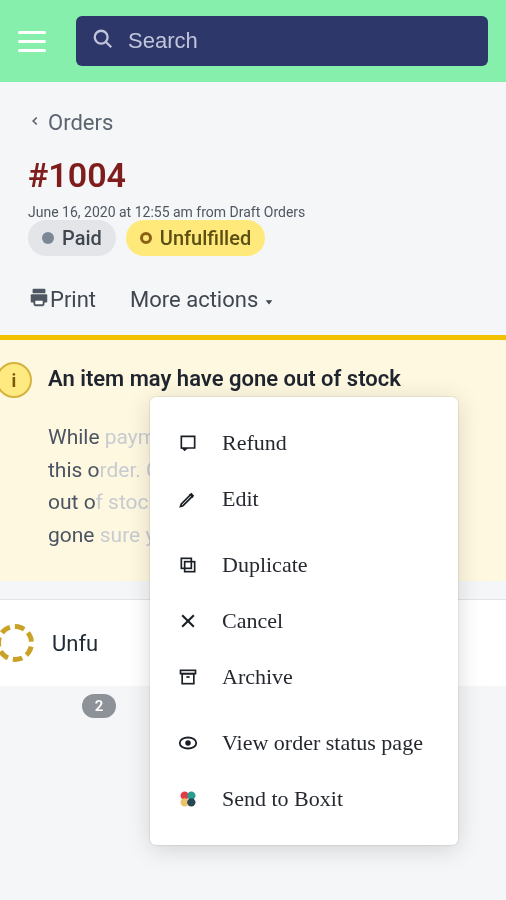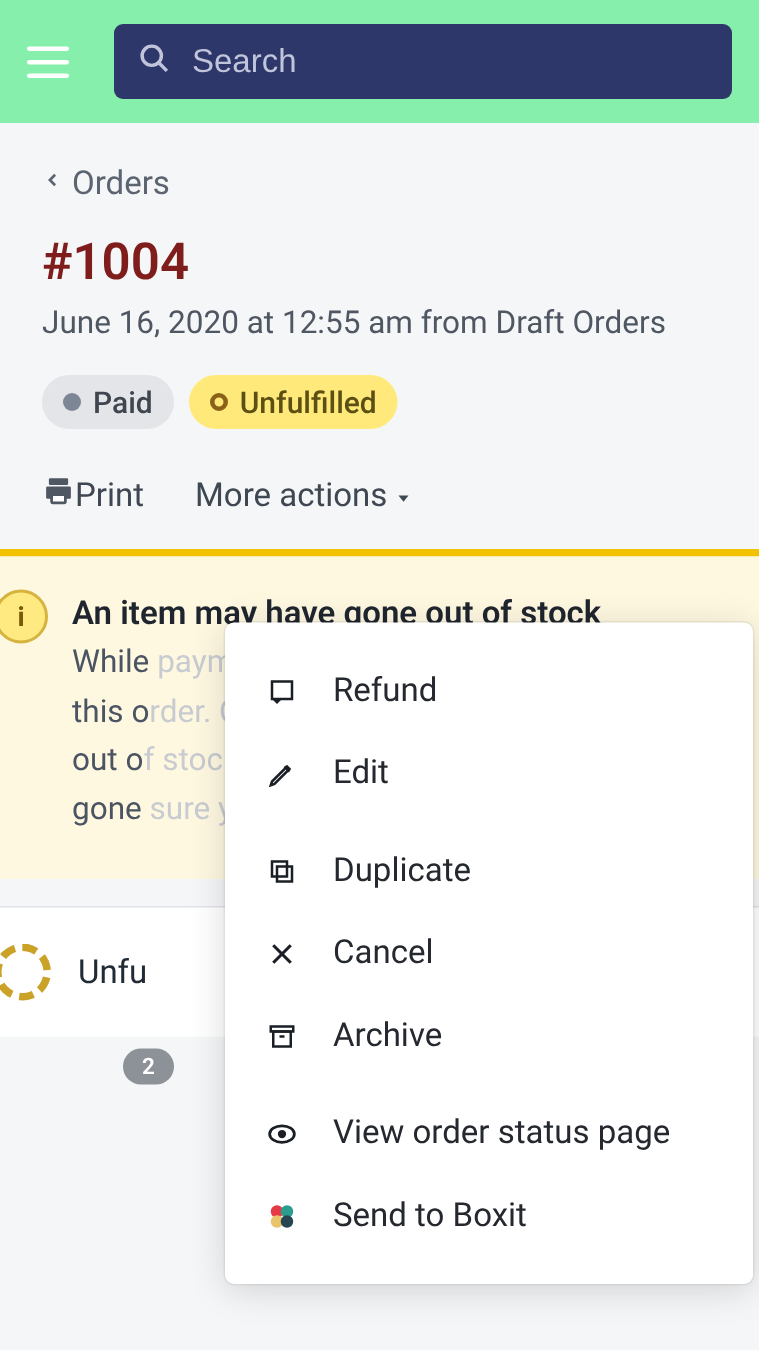--- a/index.html
+++ b/index.html
@@ -68,23 +68,22 @@
       margin-bottom: 20px;
     }
 
     .order-title {
       font-size: 34px;
       font-weight: 600;
       color: #7f1d1d;
       margin-bottom: 9px;
     }
     .order-sub {
-      font-size: 21px;
+      font-size: 14px;
       color: #4f5762;
-      margin-bottom: 22px;
       white-space: nowrap;
     }
 
     .badges { display: flex; gap: 10px; margin-bottom: 30px; }
     .badge {
       display: inline-flex;
       align-items: center;
       gap: 8px;
       padding: 6px 14px;
       border-radius: 20px;
@@ -141,21 +140,21 @@
       align-items: center;
       justify-content: center;
       color: #7b5b08;
       font-weight: 700;
       font-size: 18px;
     }
     .alert-title {
       font-size: 22px;
       font-weight: 600;
       color: #1f252e;
-      margin-bottom: 0;
+      margin-bottom: 26px;
       line-height: 1.5;
     }
     .alert-body {
       font-size: 21px;
       color: #4b5462;
       line-height: 1.55;
     }
 
     .section-card {
       background: #fff;
@@ -188,27 +187,28 @@
       display: flex;
       align-items: center;
       justify-content: center;
       font-size: 15px;
       font-weight: 600;
     }
 
     
     .dropdown {
       position: absolute;
-      top: 415px;
+      top: 397px;
       left: 150px;
-      width: 352px;
+      width: 308px;
       background: #fff;
       border-radius: 6px;
       box-shadow: 0 4px 24px rgba(0,0,0,0.15), 0 0 0 1px rgba(0,0,0,0.06);
       padding: 18px 0;
+      font-family: Liberation Serif, serif;
     }
     .dd-item {
       display: flex;
       align-items: center;
       gap: 22px;
       padding: 15px 26px;
       font-size: 22px;
       color: #25292f;
       cursor: pointer;
     }

